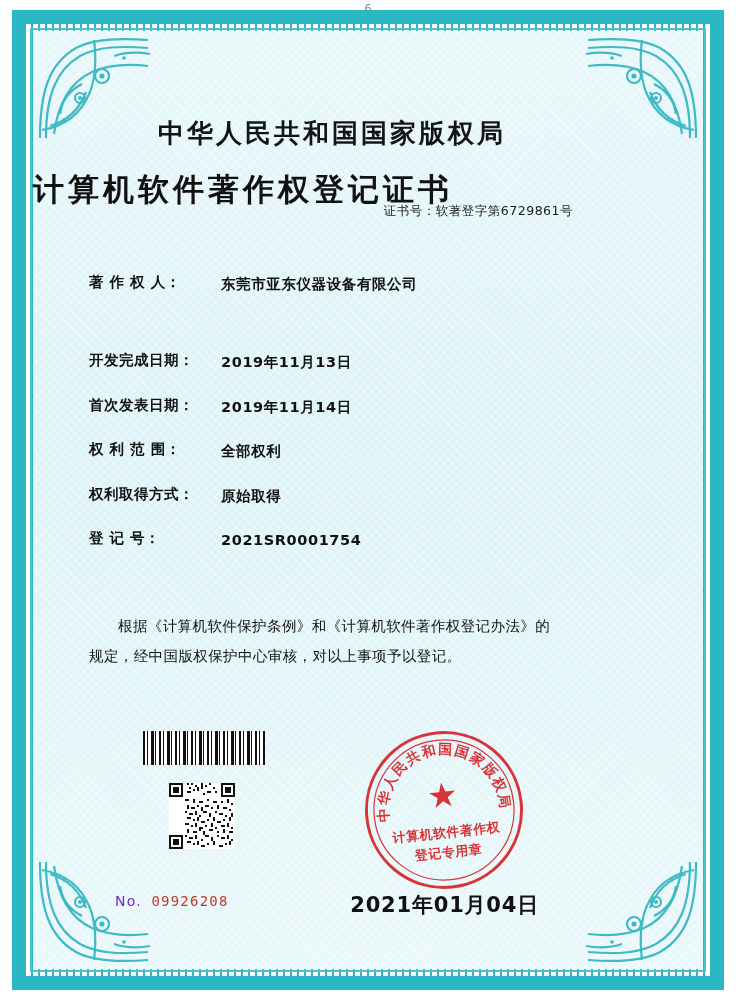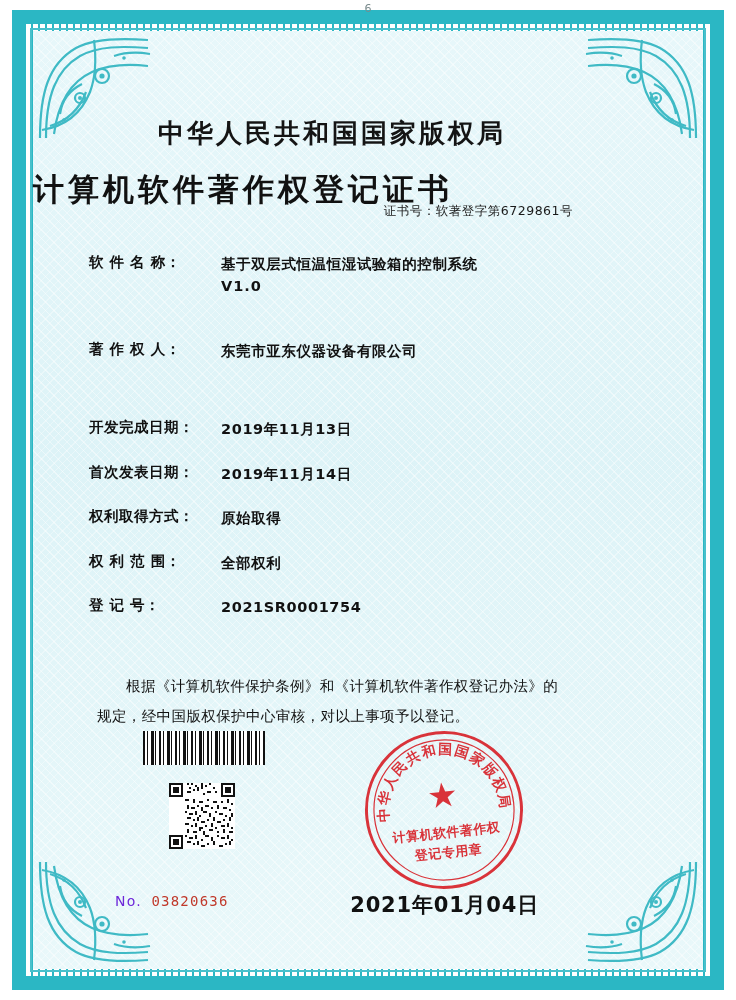--- a/index.html
+++ b/index.html
@@ -176,30 +176,29 @@
   .field-value .ver {
     display: block;
     letter-spacing: 1px;
   }
 
   .gap-1 { height: 34px; }
   .gap-2 { height: 20px; }
 
   .statement {
     position: absolute;
-    top: 641px;
+    top: 581px;
     left: 56px;
     right: 48px;
     font-size: 14.5px;
     line-height: 2.05;
     color: #111;
     text-indent: 29px;
     letter-spacing: 0.4px;
     font-family: "DejaVu Sans", "Liberation Sans", sans-serif;
-    margin-left: 8px;
   }
 
   
   .barcode {
     position: absolute;
     left: 110px;
     top: 700px;
     width: 122px;
     height: 34px;
     background:
@@ -371,27 +370,20 @@
   </svg>
 
   <div class="content">
 
     <div class="title-issuer">中华人民共和国国家版权局</div>
     <div class="title-main">计算机软件著作权登记证书</div>
     <div class="cert-no">证书号：软著登字第6729861号</div>
 
     <div class="fields">
 
-      <div class="field-row">
-        <div class="field-label">软 件 名 称：</div>
-        <div class="field-value">
-          <span>基于双层式恒温恒湿试验箱的控制系统</span>
-          <span class="ver">V1.0</span>
-        </div>
-      </div>
 
       <div class="gap-2"></div>
 
       <div class="field-row">
         <div class="field-label">著 作 权 人：</div>
         <div class="field-value">东莞市亚东仪器设备有限公司</div>
       </div>
 
       <div class="gap-1"></div>
 
@@ -399,27 +391,27 @@
         <div class="field-label">开发完成日期：</div>
         <div class="field-value">2019年11月13日</div>
       </div>
 
       <div class="field-row">
         <div class="field-label">首次发表日期：</div>
         <div class="field-value">2019年11月14日</div>
       </div>
 
       <div class="field-row">
+        <div class="field-label">权 利 范 围：</div>
+        <div class="field-value">全部权利</div>
+      </div>
+
+      <div class="field-row">
         <div class="field-label">权利取得方式：</div>
         <div class="field-value">原始取得</div>
-      </div>
-
-      <div class="field-row">
-        <div class="field-label">权 利 范 围：</div>
-        <div class="field-value">全部权利</div>
       </div>
 
       <div class="field-row">
         <div class="field-label">登 记 号：</div>
         <div class="field-value">2021SR0001754</div>
       </div>
 
     </div>
 
     <div class="statement">
@@ -549,19 +541,19 @@
           <textPath href="#sealarc" startOffset="50%" text-anchor="middle">中华人民共和国国家版权局</textPath>
         </text>
       </svg>
       <div class="star">★</div>
       <div class="seal-line1">计算机软件著作权</div>
       <div class="seal-line2">登记专用章</div>
     </div>
 
     <div class="footer-no">
       <span class="prefix">No.</span>
-      <span>03820636</span>
+      <span>09926208</span>
     </div>
 
     <div class="footer-date">2021年01月04日</div>
 
   </div>
 </div>
 
 </body></html>

